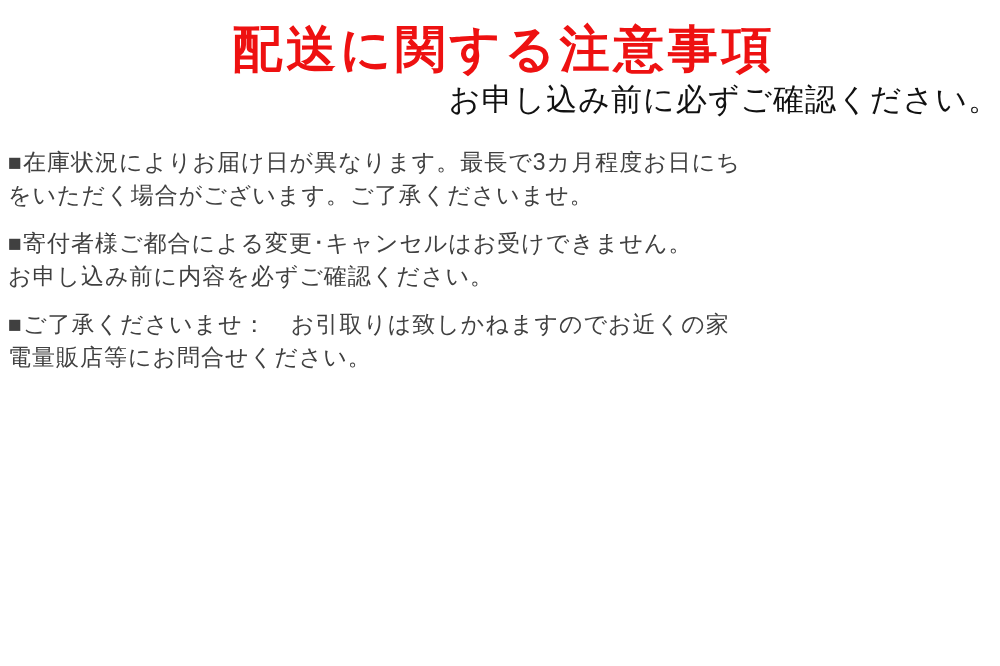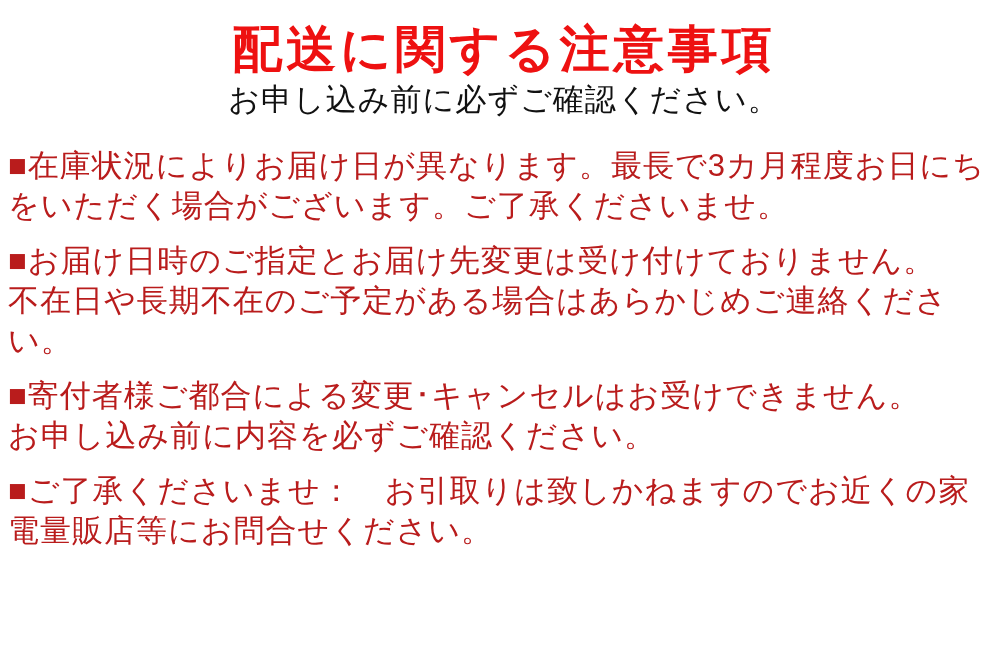--- a/index.html
+++ b/index.html
@@ -31,46 +31,44 @@
     color: #ee1111;
     white-space: nowrap;
   }
   .subtitle {
     font-size: 31px;
     line-height: 40px;
     font-weight: 500;
     letter-spacing: 1px;
     color: #111111;
     white-space: nowrap;
+    text-align: right;
   }
   .notices p {
     margin: 0 0 15px 0;
-    font-size: 31px;
-    line-height: 40px;
+    font-size: 23px;
+    line-height: 33px;
     letter-spacing: 1px;
-    color: #b91c1c;
+    color: #404040;
     white-space: pre-line; 
     word-break: break-all;
   }
 </style>
 </head>
 <body>
 
 <div class="page">
 
   <div class="header">
     <div class="title" style="color: rgb(238, 17, 17);">配送に関する注意事項</div>
     <div class="subtitle">お申し込み前に必ずご確認ください。</div>
   </div>
 
   <div class="notices">
     <p>■在庫状況によりお届け日が異なります。最長で3カ月程度お日にち
 をいただく場合がございます。ご了承くださいませ。</p>
-    <p>■お届け日時のご指定とお届け先変更は受け付けておりません。
-不在日や長期不在のご予定がある場合はあらかじめご連絡くださ
-い。</p>
     <p>■寄付者様ご都合による変更･キャンセルはお受けできません。
 お申し込み前に内容を必ずご確認ください。</p>
     <p>■ご了承くださいませ：　お引取りは致しかねますのでお近くの家
 電量販店等にお問合せください。</p>
   </div>
 
 </div>
 
 </body></html>

